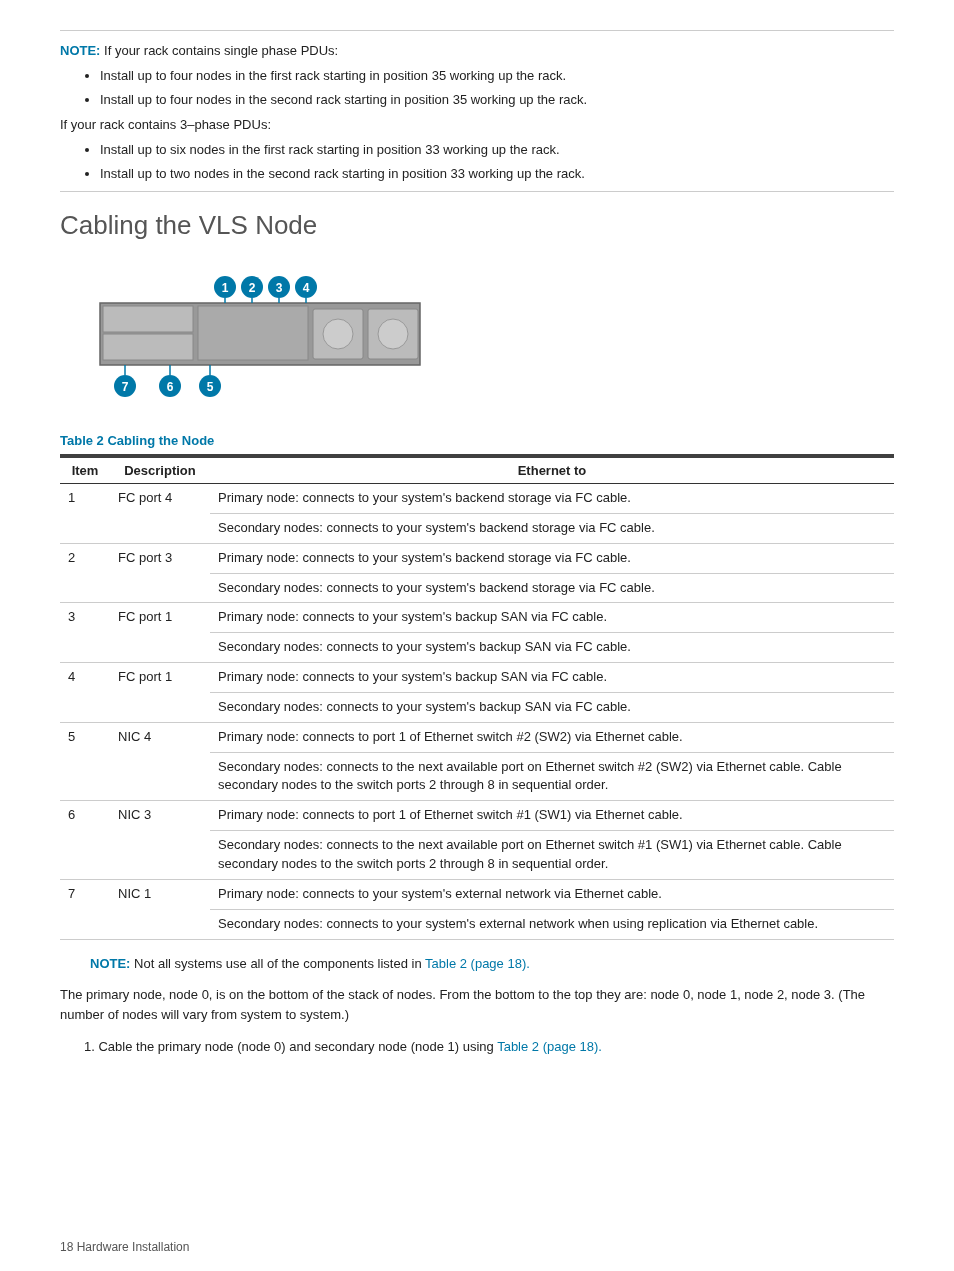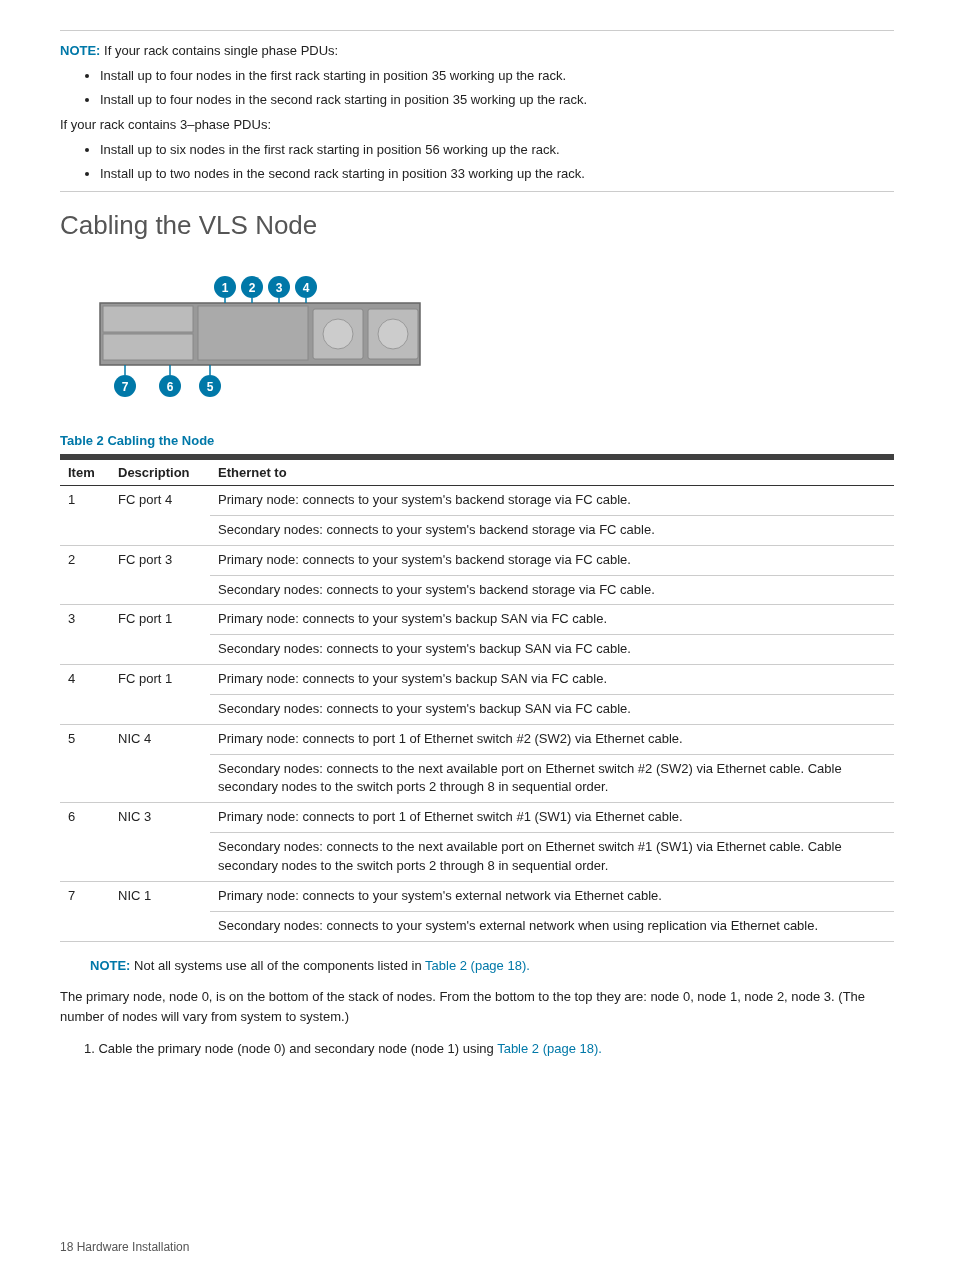--- a/index.html
+++ b/index.html
@@ -75,23 +75,23 @@
     }
 
     table.cabling-table {
       width: 100%;
       border-collapse: collapse;
       margin-bottom: 14px;
     }
 
     table.cabling-table th {
       background: #fff;
-      border-top: 6px solid #404040;
+      border-top: 4px solid #404040;
       border-bottom: 1px solid #333;
-      text-align: left;
+      text-align: center;
       padding: 5px 8px;
       font-weight: bold;
       font-size: 13px;
     }
 
     table.cabling-table td {
       border-bottom: 1px solid #ccc;
       padding: 5px 8px;
       vertical-align: top;
       font-size: 13px;
@@ -149,21 +149,21 @@
 <ul class="bullet-list">
   <li>Install up to four nodes in the first rack starting in position 35 working up the rack.</li>
   <li>Install up to four nodes in the second rack starting in position 35 working up the rack.</li>
 </ul>
 
 <div class="note-block">
   <span>If your rack contains 3–phase PDUs:</span>
 </div>
 
 <ul class="bullet-list">
-  <li>Install up to six nodes in the first rack starting in position 56 working up the rack.</li>
+  <li>Install up to six nodes in the first rack starting in position 33 working up the rack.</li>
   <li>Install up to two nodes in the second rack starting in position 33 working up the rack.</li>
 </ul>
 
 <div class="bottom-divider"></div>
 
 <h1 class="section-title">Cabling the VLS Node</h1>
 
 <div class="diagram-container">
   <div class="diagram-top-labels">
     

